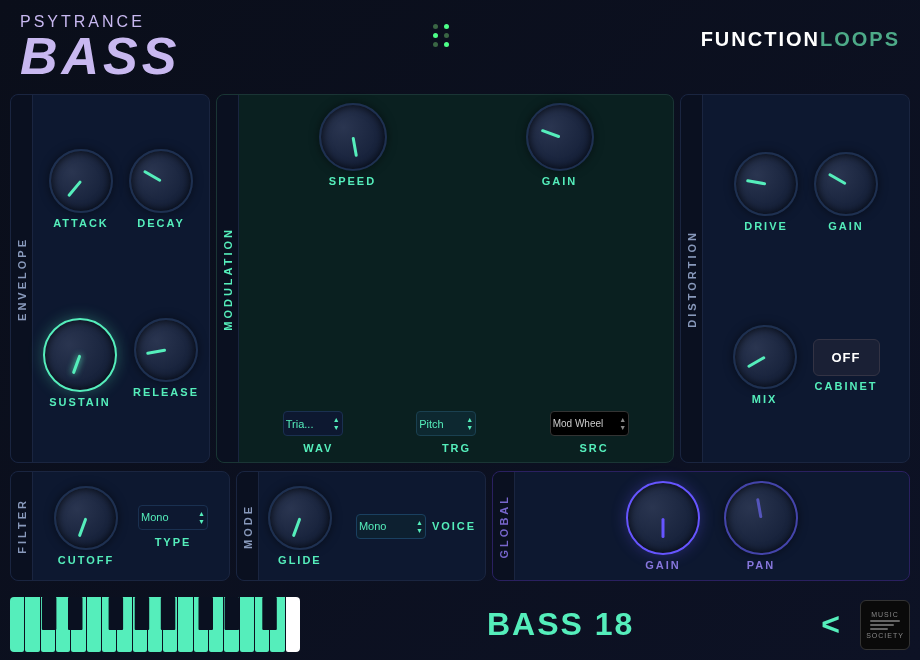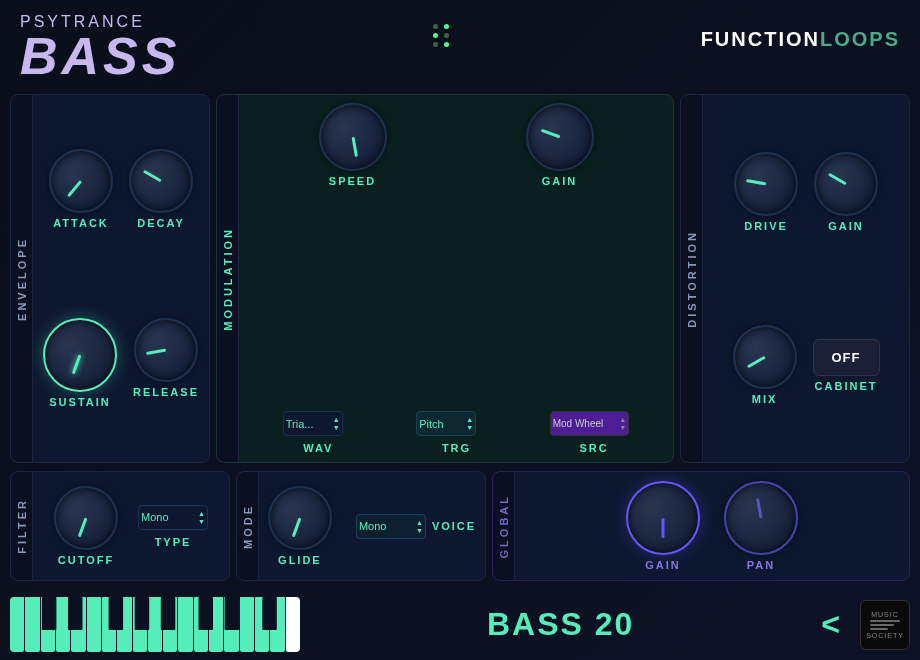--- a/index.html
+++ b/index.html
@@ -242,21 +242,21 @@
       cursor: pointer;
       min-width: 60px;
     }
 
     .dropdown-select.pitch {
       background: #0d2830;
       border-color: #1a4050;
     }
 
     .dropdown-select.mod-wheel {
-      background: #4c1d95;
+      background: #000000;
       border-color: #333;
       color: #cccccc;
       gap: 12px;
     }
 
     .dropdown-arrows {
       display: flex;
       flex-direction: column;
       gap: 1px;
       margin-left: 4px;
@@ -679,21 +679,21 @@
         <rect x="34%" y="0" width="5%" height="100%" fill="#0a1020" rx="1"></rect>
         <rect x="43%" y="0" width="5%" height="100%" fill="#0a1020" rx="1"></rect>
         <rect x="52%" y="0" width="5%" height="100%" fill="#0a1020" rx="1"></rect>
         <rect x="65%" y="0" width="5%" height="100%" fill="#0a1020" rx="1"></rect>
         <rect x="74%" y="0" width="5%" height="100%" fill="#0a1020" rx="1"></rect>
         <rect x="87%" y="0" width="5%" height="100%" fill="#0a1020" rx="1"></rect>
       </svg>
     </div>
 
     <div class="preset-section">
-      <span class="preset-name">BASS 20</span>
+      <span class="preset-name">BASS 18</span>
     </div>
 
     <div class="nav-section">
       <span class="nav-arrow">&lt;</span>
     </div>
 
     <div class="logo-badge">
       <span class="logo-text">MUSIC</span>
       <div class="logo-lines">
         <div class="logo-line" style="width:30px;"></div>

